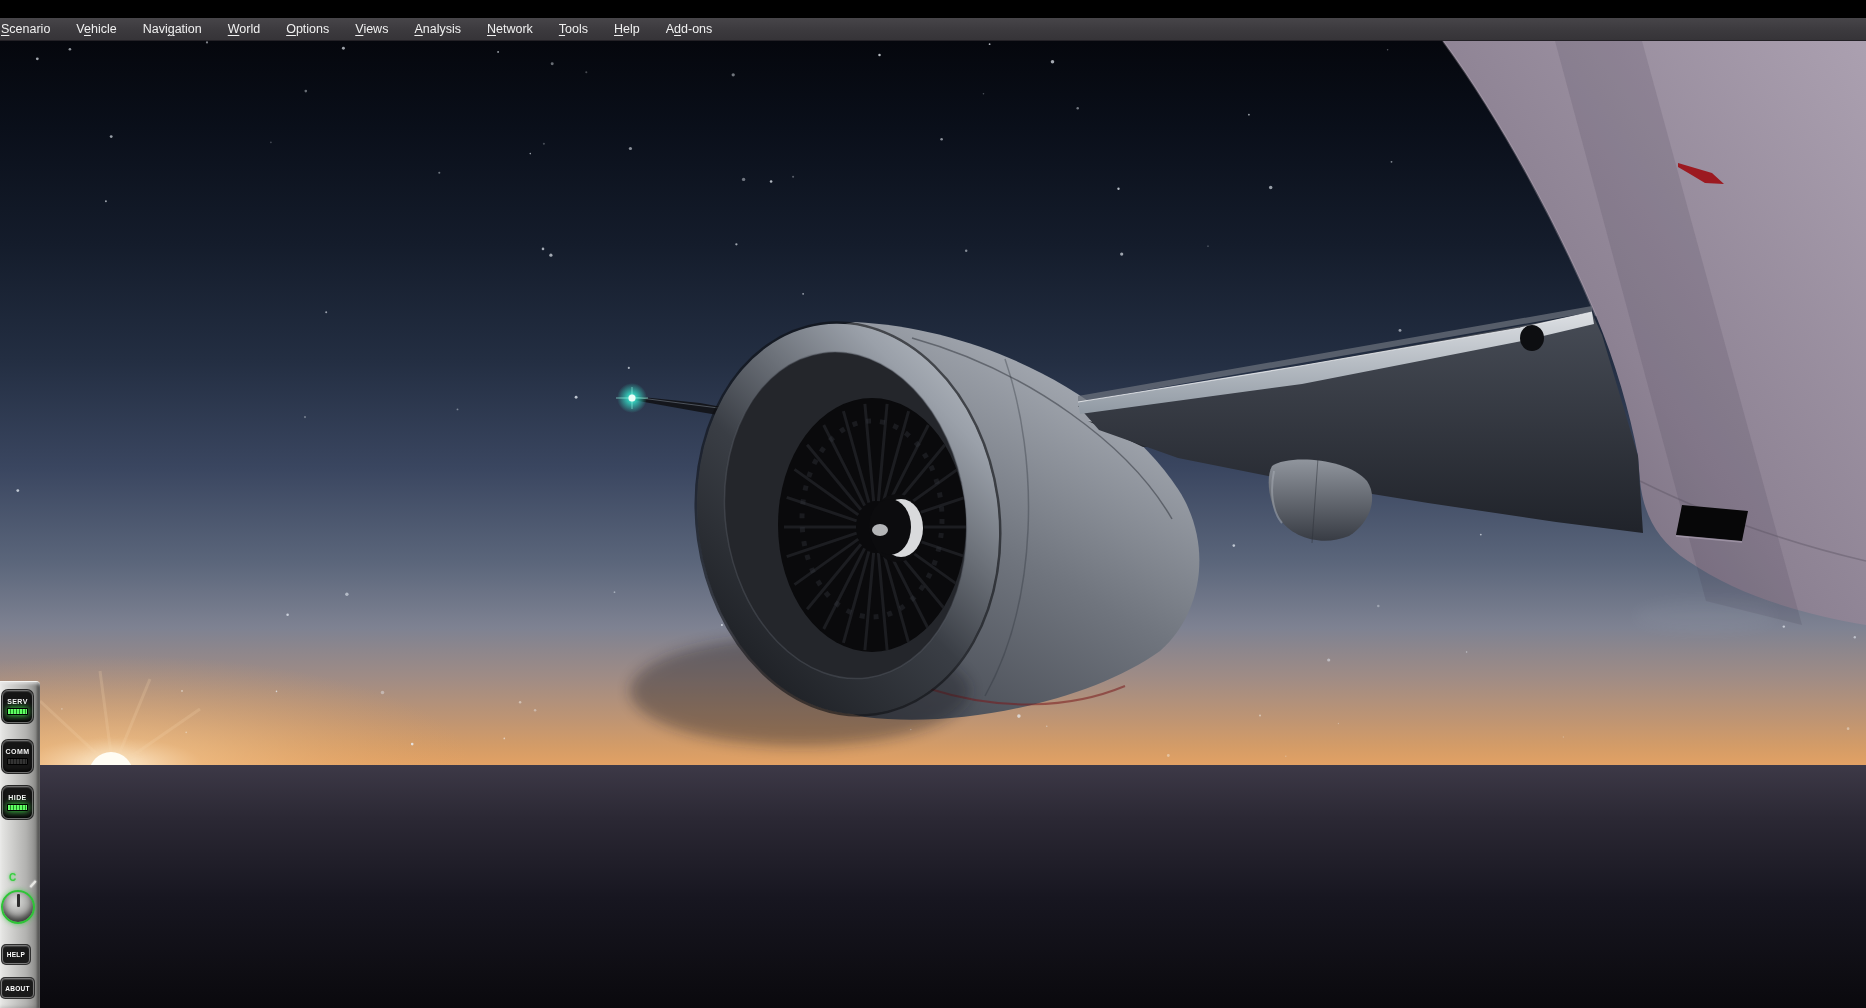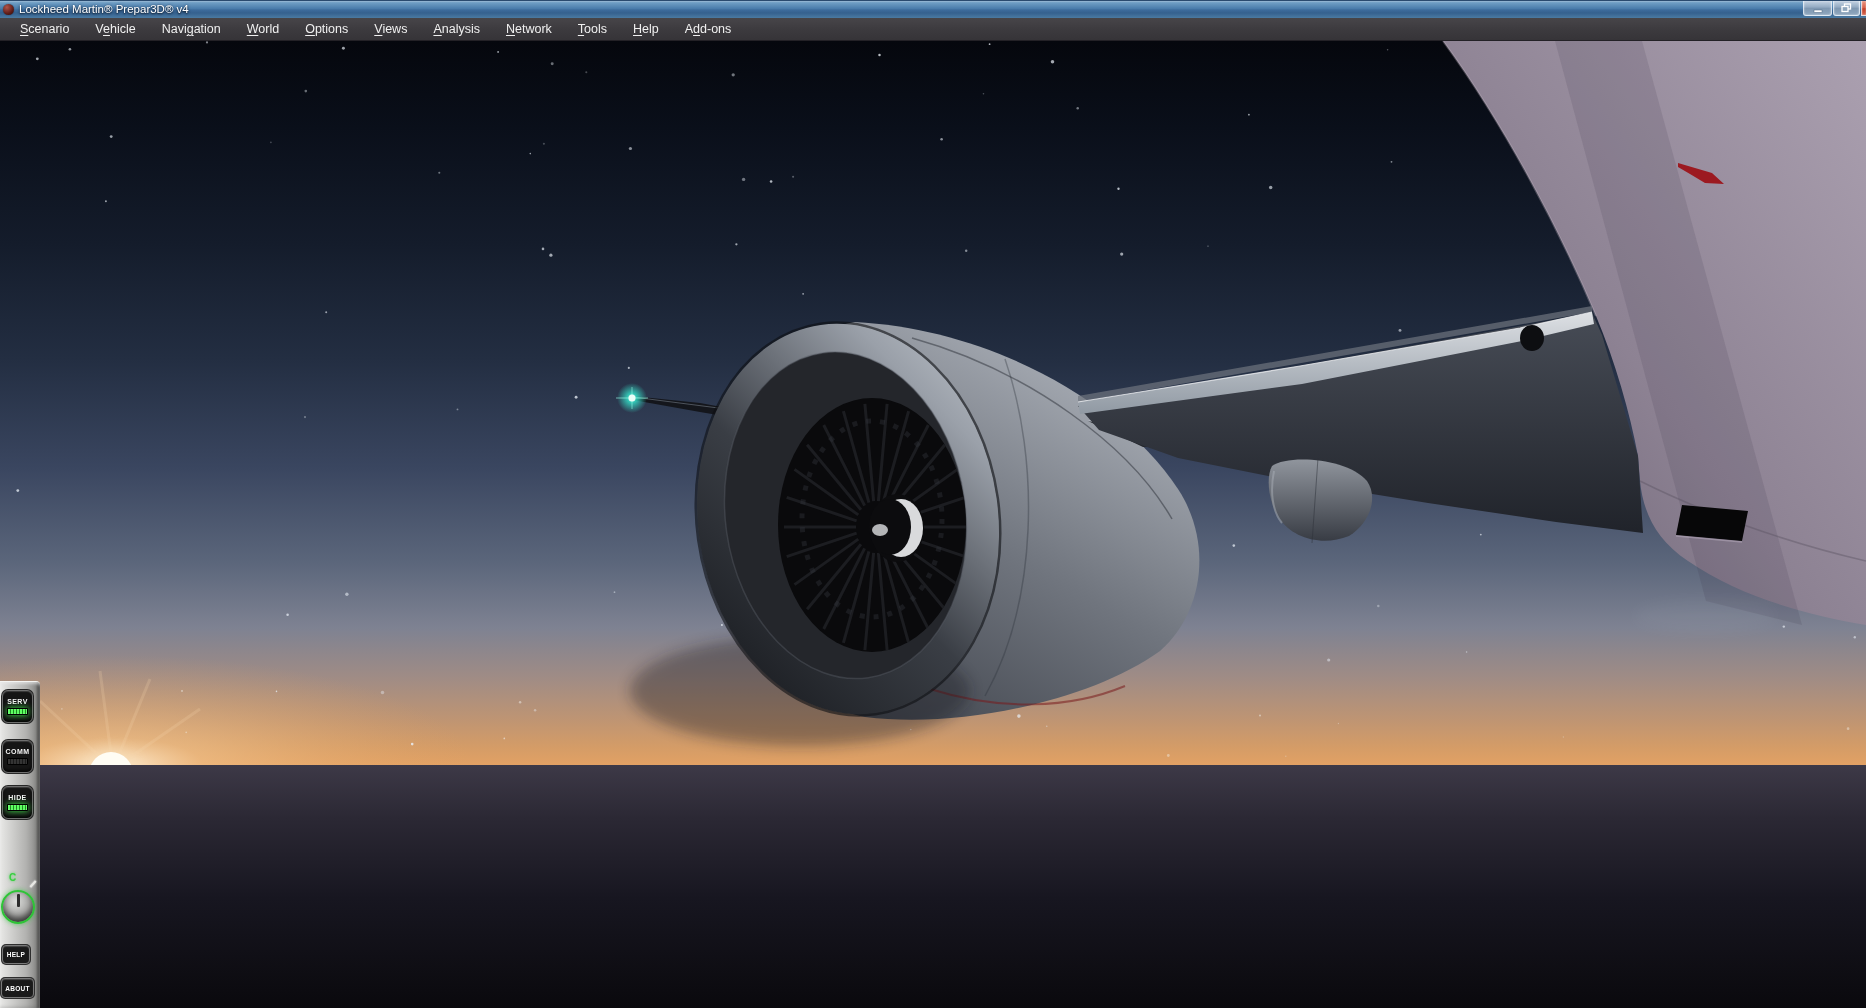--- a/index.html
+++ b/index.html
@@ -24,21 +24,21 @@
   #btn-close{width:5px;border-radius:0;border-right:none;
     background:linear-gradient(#e8937f 0%,#d55a42 50%,#c03a24 55%,#d06048 100%);}
   .winbtn svg{display:block;}
 
   
   #menubar{position:absolute;left:0;top:18px;width:100%;height:23px;
     background:linear-gradient(#474549 0%,#3b393d 60%,#363438 100%);
     border-bottom:1px solid #232126;box-sizing:border-box;
     display:flex;align-items:stretch;color:#f0f0f0;font-size:12.5px;}
   .menu-item{line-height:22px;padding:0 13px;cursor:default;white-space:nowrap;}
-  .menu-item:first-child{padding-left:20px;}
+  .menu-item:first-child{padding-left:1px;}
   .menu-item u{text-decoration:underline;text-underline-offset:2px;text-decoration-thickness:1px;}
 
   
   #scene{position:absolute;left:0;top:41px;width:1866px;height:967px;display:block;}
 
   
   #sidepanel{position:absolute;left:0;top:681px;width:40px;height:327px;
     background:linear-gradient(90deg,#e8e8e6 0%,#cfcfcd 30%,#b2b2b0 65%,#8e8e8c 90%,#515150 98%,#343433 100%);
     border-top:1px solid #f4f4f2;border-top-right-radius:4px;
     box-shadow:inset 0 2px 3px rgba(255,255,255,.6), inset -3px 0 4px rgba(0,0,0,.25);
@@ -67,38 +67,20 @@
     color:#fff;font-size:6.5px;font-weight:bold;text-align:center;cursor:pointer;
     display:flex;align-items:center;justify-content:center;letter-spacing:.3px;}
   #btn-help{left:2px;top:263px;width:28px;height:19px;}
   #btn-about{left:1px;top:296px;width:33px;height:20px;}
 </style>
 </head>
 <body>
 
 <div id="app">
 
-  <div id="titlebar">
-    <div id="app-icon"></div>
-    <span id="title-text">Lockheed Martin® Prepar3D® v4</span>
-    <div id="win-buttons">
-      <div class="winbtn" id="btn-minimize" title="Minimize">
-        <svg width="10" height="9" viewBox="0 0 10 9">
-          <rect x="1" y="6" width="8" height="2.5" fill="#fff" stroke="#44617e" stroke-width="0.5"></rect>
-        </svg>
-      </div>
-      <div class="winbtn" id="btn-restore" title="Restore Down">
-        <svg width="11" height="10" viewBox="0 0 11 10">
-          <rect x="3.5" y="1" width="6" height="5" fill="none" stroke="#fff" stroke-width="1.3"></rect>
-          <rect x="1" y="3.5" width="6" height="5" fill="#8ea6bd" stroke="#fff" stroke-width="1.3"></rect>
-        </svg>
-      </div>
-      <div class="winbtn" id="btn-close" title="Close"></div>
-    </div>
-  </div>
 
   <div id="menubar">
       <div class="menu-item"><u>S</u>cenario</div>
       <div class="menu-item">V<u>e</u>hicle</div>
       <div class="menu-item">Navi<u>g</u>ation</div>
       <div class="menu-item"><u>W</u>orld</div>
       <div class="menu-item"><u>O</u>ptions</div>
       <div class="menu-item"><u>V</u>iews</div>
       <div class="menu-item"><u>A</u>nalysis</div>
       <div class="menu-item"><u>N</u>etwork</div>

